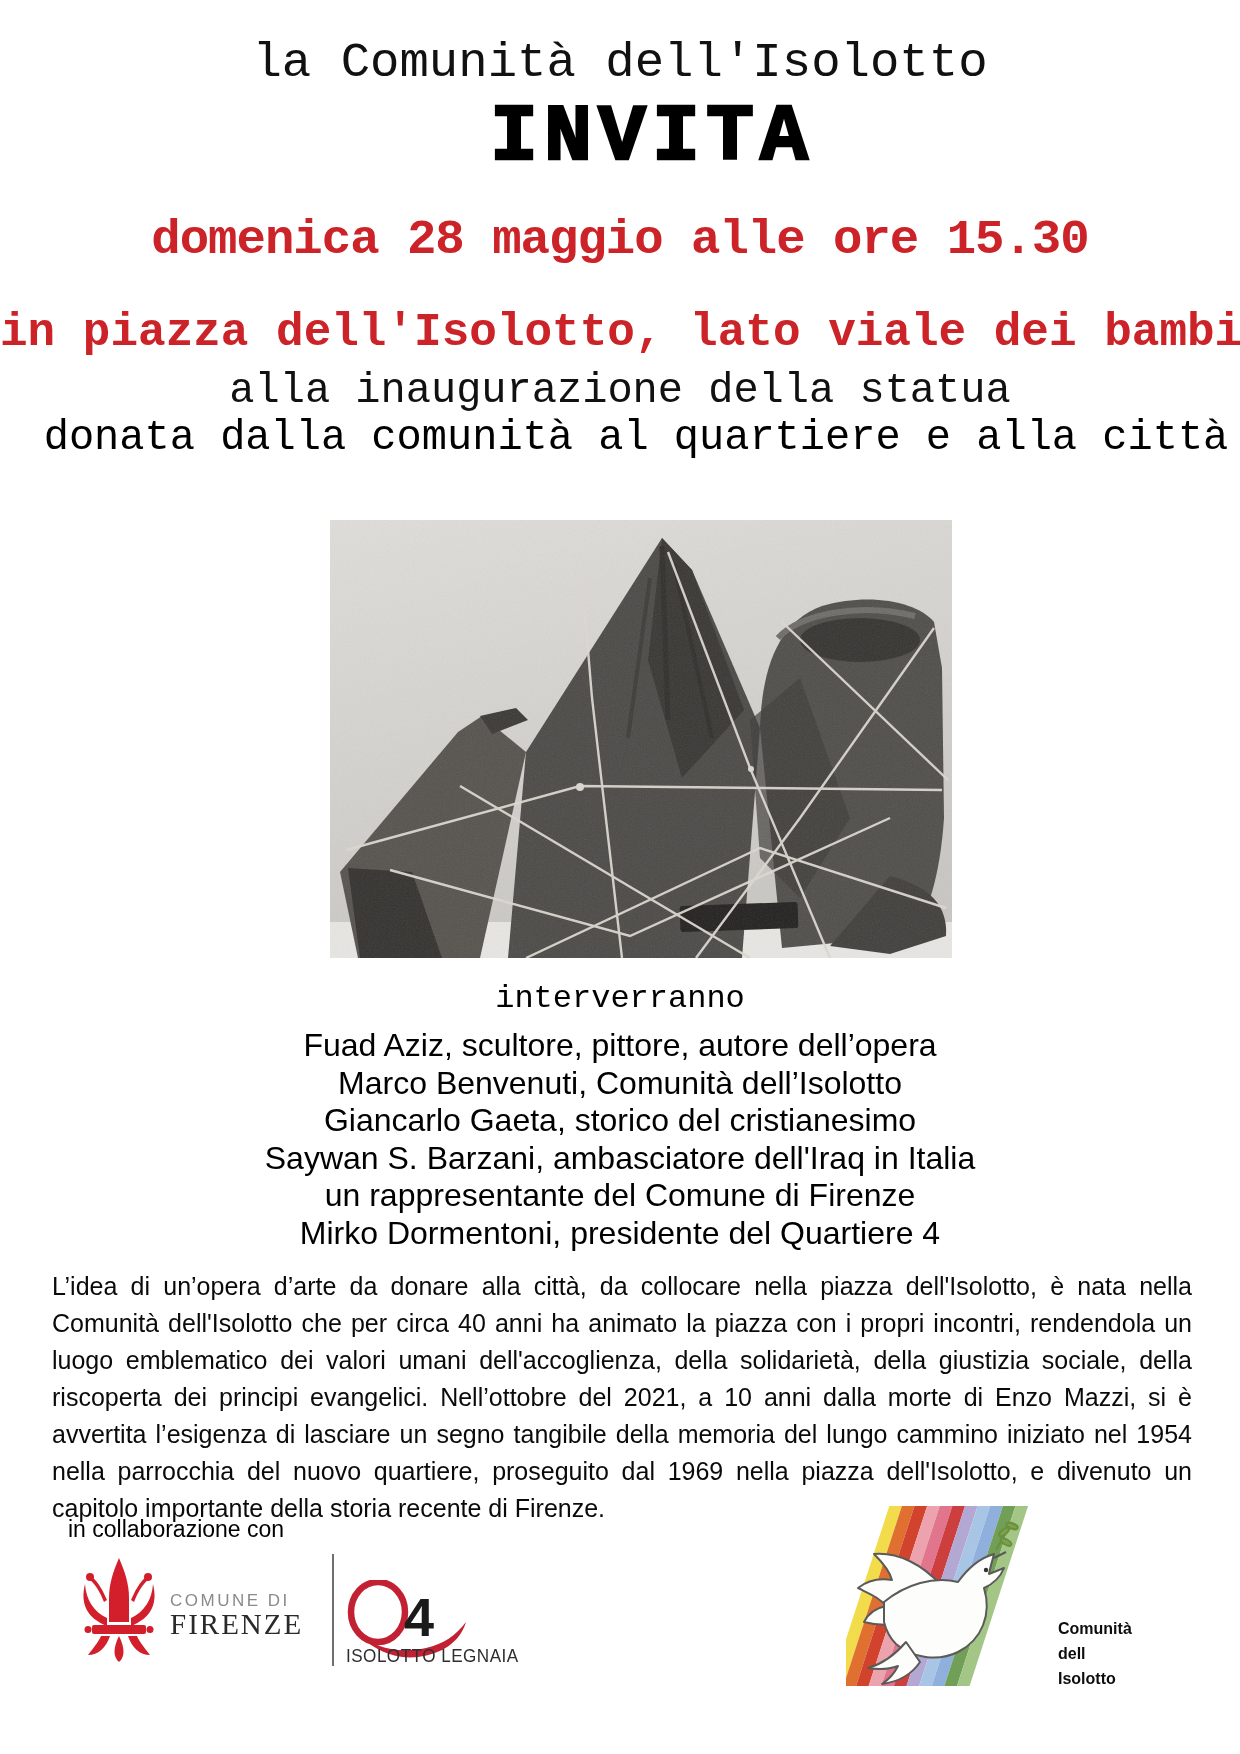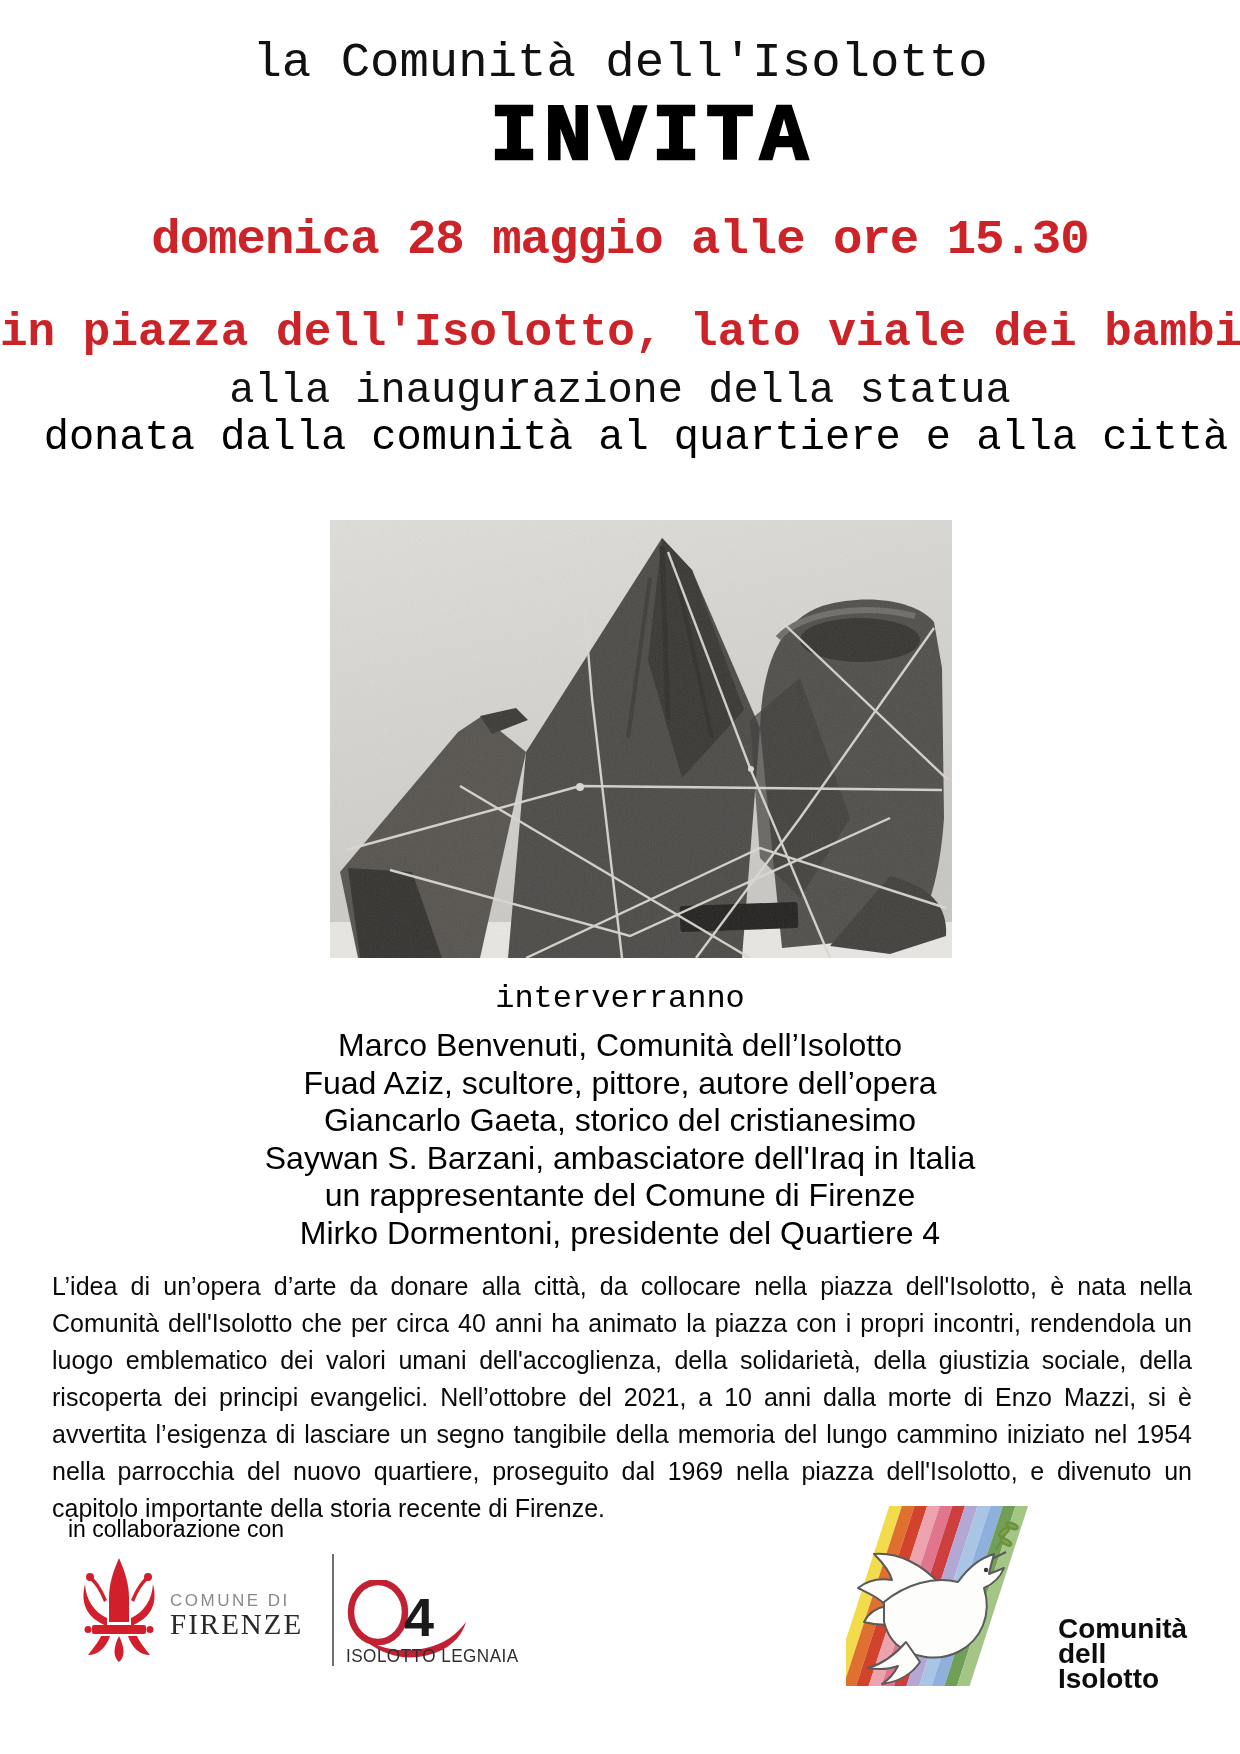--- a/index.html
+++ b/index.html
@@ -26,21 +26,21 @@
   .comune-block{position:absolute;left:170px;top:1592px;}
   .comune-di{font-size:17px;letter-spacing:2.5px;color:#8a8a8a;line-height:1;}
   .firenze{font-size:29px;letter-spacing:2px;color:#2a2a2a;line-height:1.05;
     font-family:"Liberation Serif","DejaVu Serif",serif;}
   .divider{position:absolute;left:332px;top:1554px;width:2px;height:112px;background:#6f6f6f;}
   .q4svg{position:absolute;left:342px;top:1580px;width:160px;height:80px;}
   .q4num{position:absolute;left:404px;top:1590px;font-size:54px;font-weight:bold;color:#1b1b1b;line-height:1;}
   .q4sub{position:absolute;left:346px;top:1646px;font-size:18px;letter-spacing:0.5px;color:#2e2e2e;
     transform:scaleX(0.95);transform-origin:left;white-space:nowrap;}
   .dove{position:absolute;left:846px;top:1506px;width:190px;height:180px;}
-  .community-name{position:absolute;left:1058px;top:1616px;font-size:28px;font-weight:bold;line-height:25px;color:#0d0d0d;}
+  .community-name{position:absolute;left:1058px;top:1616px;font-size:16px;font-weight:bold;line-height:25px;color:#0d0d0d;}
 </style>
 </head>
 <body>
 
 <div class="page">
 
   <div class="cline t-community">la Comunità dell'Isolotto</div>
   <div class="cline t-invita">INVITA</div>
 
   <div class="cline t-date">domenica 28 maggio alle ore 15.30</div>
@@ -92,22 +92,22 @@
       <path d="M 452,102 L 618,260"></path>
       <circle cx="250" cy="267" r="4" fill="#e3e0da" stroke="none"></circle>
       <circle cx="421" cy="249" r="3" fill="#e3e0da" stroke="none"></circle>
     </g>
     <rect width="622" height="438" filter="url(#grain)" opacity="0.14"></rect>
   </svg>
 
   <div class="cline t-interv">interverranno</div>
 
   <div class="speakers">
+    <div>Fuad Aziz, scultore, pittore, autore dell’opera</div>
     <div>Marco Benvenuti, Comunità dell’Isolotto</div>
-    <div>Fuad Aziz, scultore, pittore, autore dell’opera</div>
     <div>Giancarlo Gaeta, storico del cristianesimo</div>
     <div>Saywan S. Barzani, ambasciatore dell'Iraq in Italia</div>
     <div>un rappresentante del Comune di Firenze</div>
     <div>Mirko Dormentoni, presidente del Quartiere 4</div>
   </div>
 
   <div class="para">
     <div class="pline">L’idea di un’opera d’arte da donare alla città, da collocare nella piazza dell'Isolotto, è nata nella</div>
     <div class="pline">Comunità dell'Isolotto che per circa 40 anni ha animato la piazza con i propri incontri, rendendola un</div>
     <div class="pline">luogo emblematico dei valori umani dell'accoglienza, della solidarietà, della giustizia sociale, della</div>

